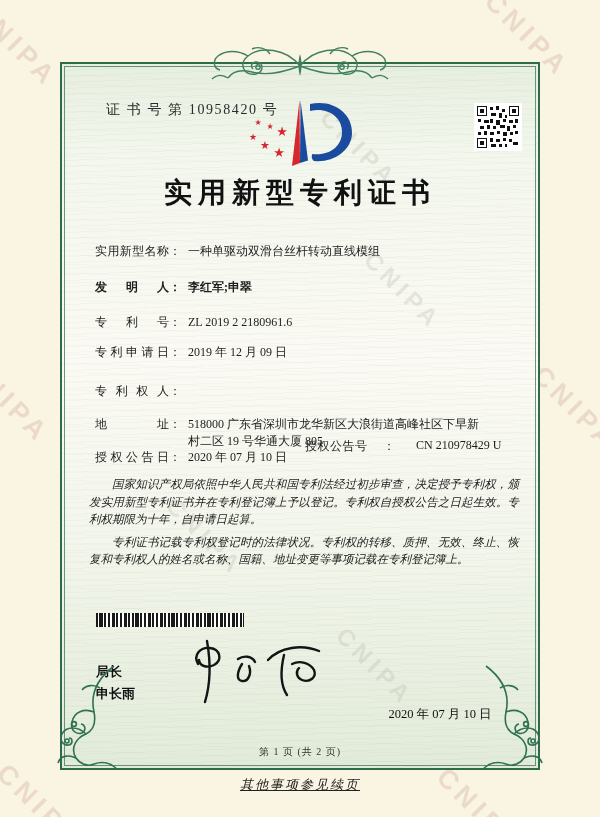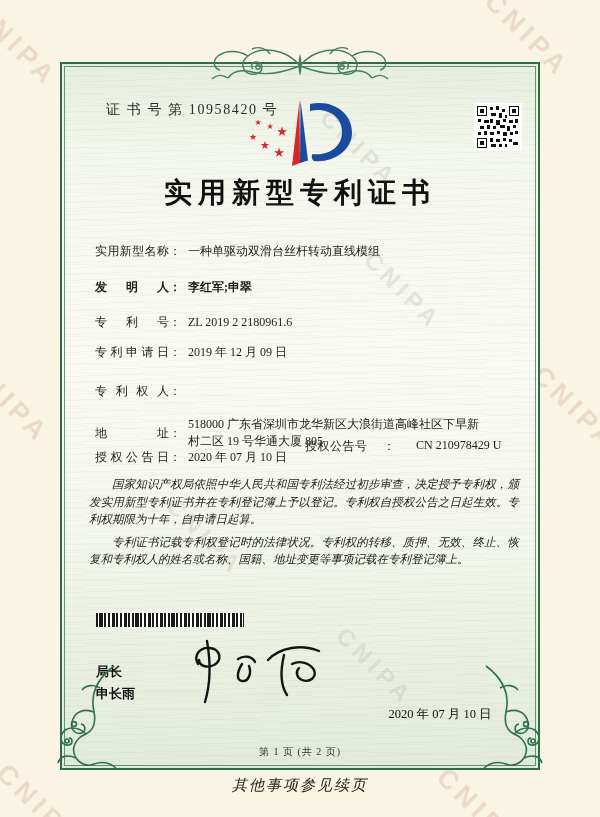--- a/index.html
+++ b/index.html
@@ -25,21 +25,21 @@
   .panel .inner-line{position:absolute;inset:2px;border:1px solid rgba(55,118,84,0.75);}
 
   .cert-no{position:absolute;left:24px;top:37px;font-size:14px;letter-spacing:1.6px;color:#2b2b2b;margin-left:20px;}
 
   .logo{position:absolute;left:186px;top:32px;}
   .qr{position:absolute;left:412px;top:39px;background:#fff;padding:3px;}
 
   .title{position:absolute;left:0;top:110px;width:100%;text-align:center;
          font-size:28px;font-weight:bold;letter-spacing:6px;color:#111;}
 
-  .row{position:absolute;left:33px;display:flex;align-items:center;
+  .row{position:absolute;left:33px;display:flex;align-items:flex-start;
        font-size:12px;color:#1d1d1d;}
   .row .lbl{display:inline-block;width:74px;text-align:justify;text-align-last:justify;}
   .row .colon{margin:0 2px 0 0;}
   .row .val{margin-left:5px;white-space:pre-line;line-height:17px;}
   .row2{position:absolute;display:flex;font-size:12px;color:#1d1d1d;}
   .row2 .lbl{display:inline-block;width:62px;text-align:justify;text-align-last:justify;}
   .row2 .val{margin-left:5px;}
 
   .legal{position:absolute;left:27px;top:412px;width:430px;}
   .legal p{margin:0 0 5px 0;font-family:"DejaVu Serif",serif;font-style:italic;
@@ -55,21 +55,21 @@
              font-weight:bold;font-size:13px;color:#101010;}
   .sig-name{position:absolute;left:34px;top:621px;font-family:"Liberation Sans",sans-serif;
             font-weight:bold;font-size:13px;color:#101010;}
   .signature{position:absolute;left:118px;top:570px;}
   .grant-date-bottom{position:absolute;left:290px;top:642px;width:176px;text-align:center;
             font-size:12.5px;color:#111;}
   .page-no{position:absolute;left:0;top:681px;width:100%;text-align:center;
            font-size:10px;color:#333;letter-spacing:1px;}
 
   .continuation{position:absolute;left:0;top:776px;width:600px;text-align:center;
-      font-family:"DejaVu Serif",serif;font-style:italic;font-size:15px;color:#222;letter-spacing:2px;}
+      font-family:"DejaVu Serif",serif;font-style:italic;font-size:13px;color:#222;letter-spacing:2px;text-decoration:underline;}
 
   .orn-top{position:absolute;left:208px;top:42px;}
   .orn-bl{position:absolute;left:54px;top:664px;}
   .orn-br{position:absolute;left:482px;top:664px;transform:scaleX(-1);}
 </style>
 </head>
 <body>
 
 <div class="stage">
 

